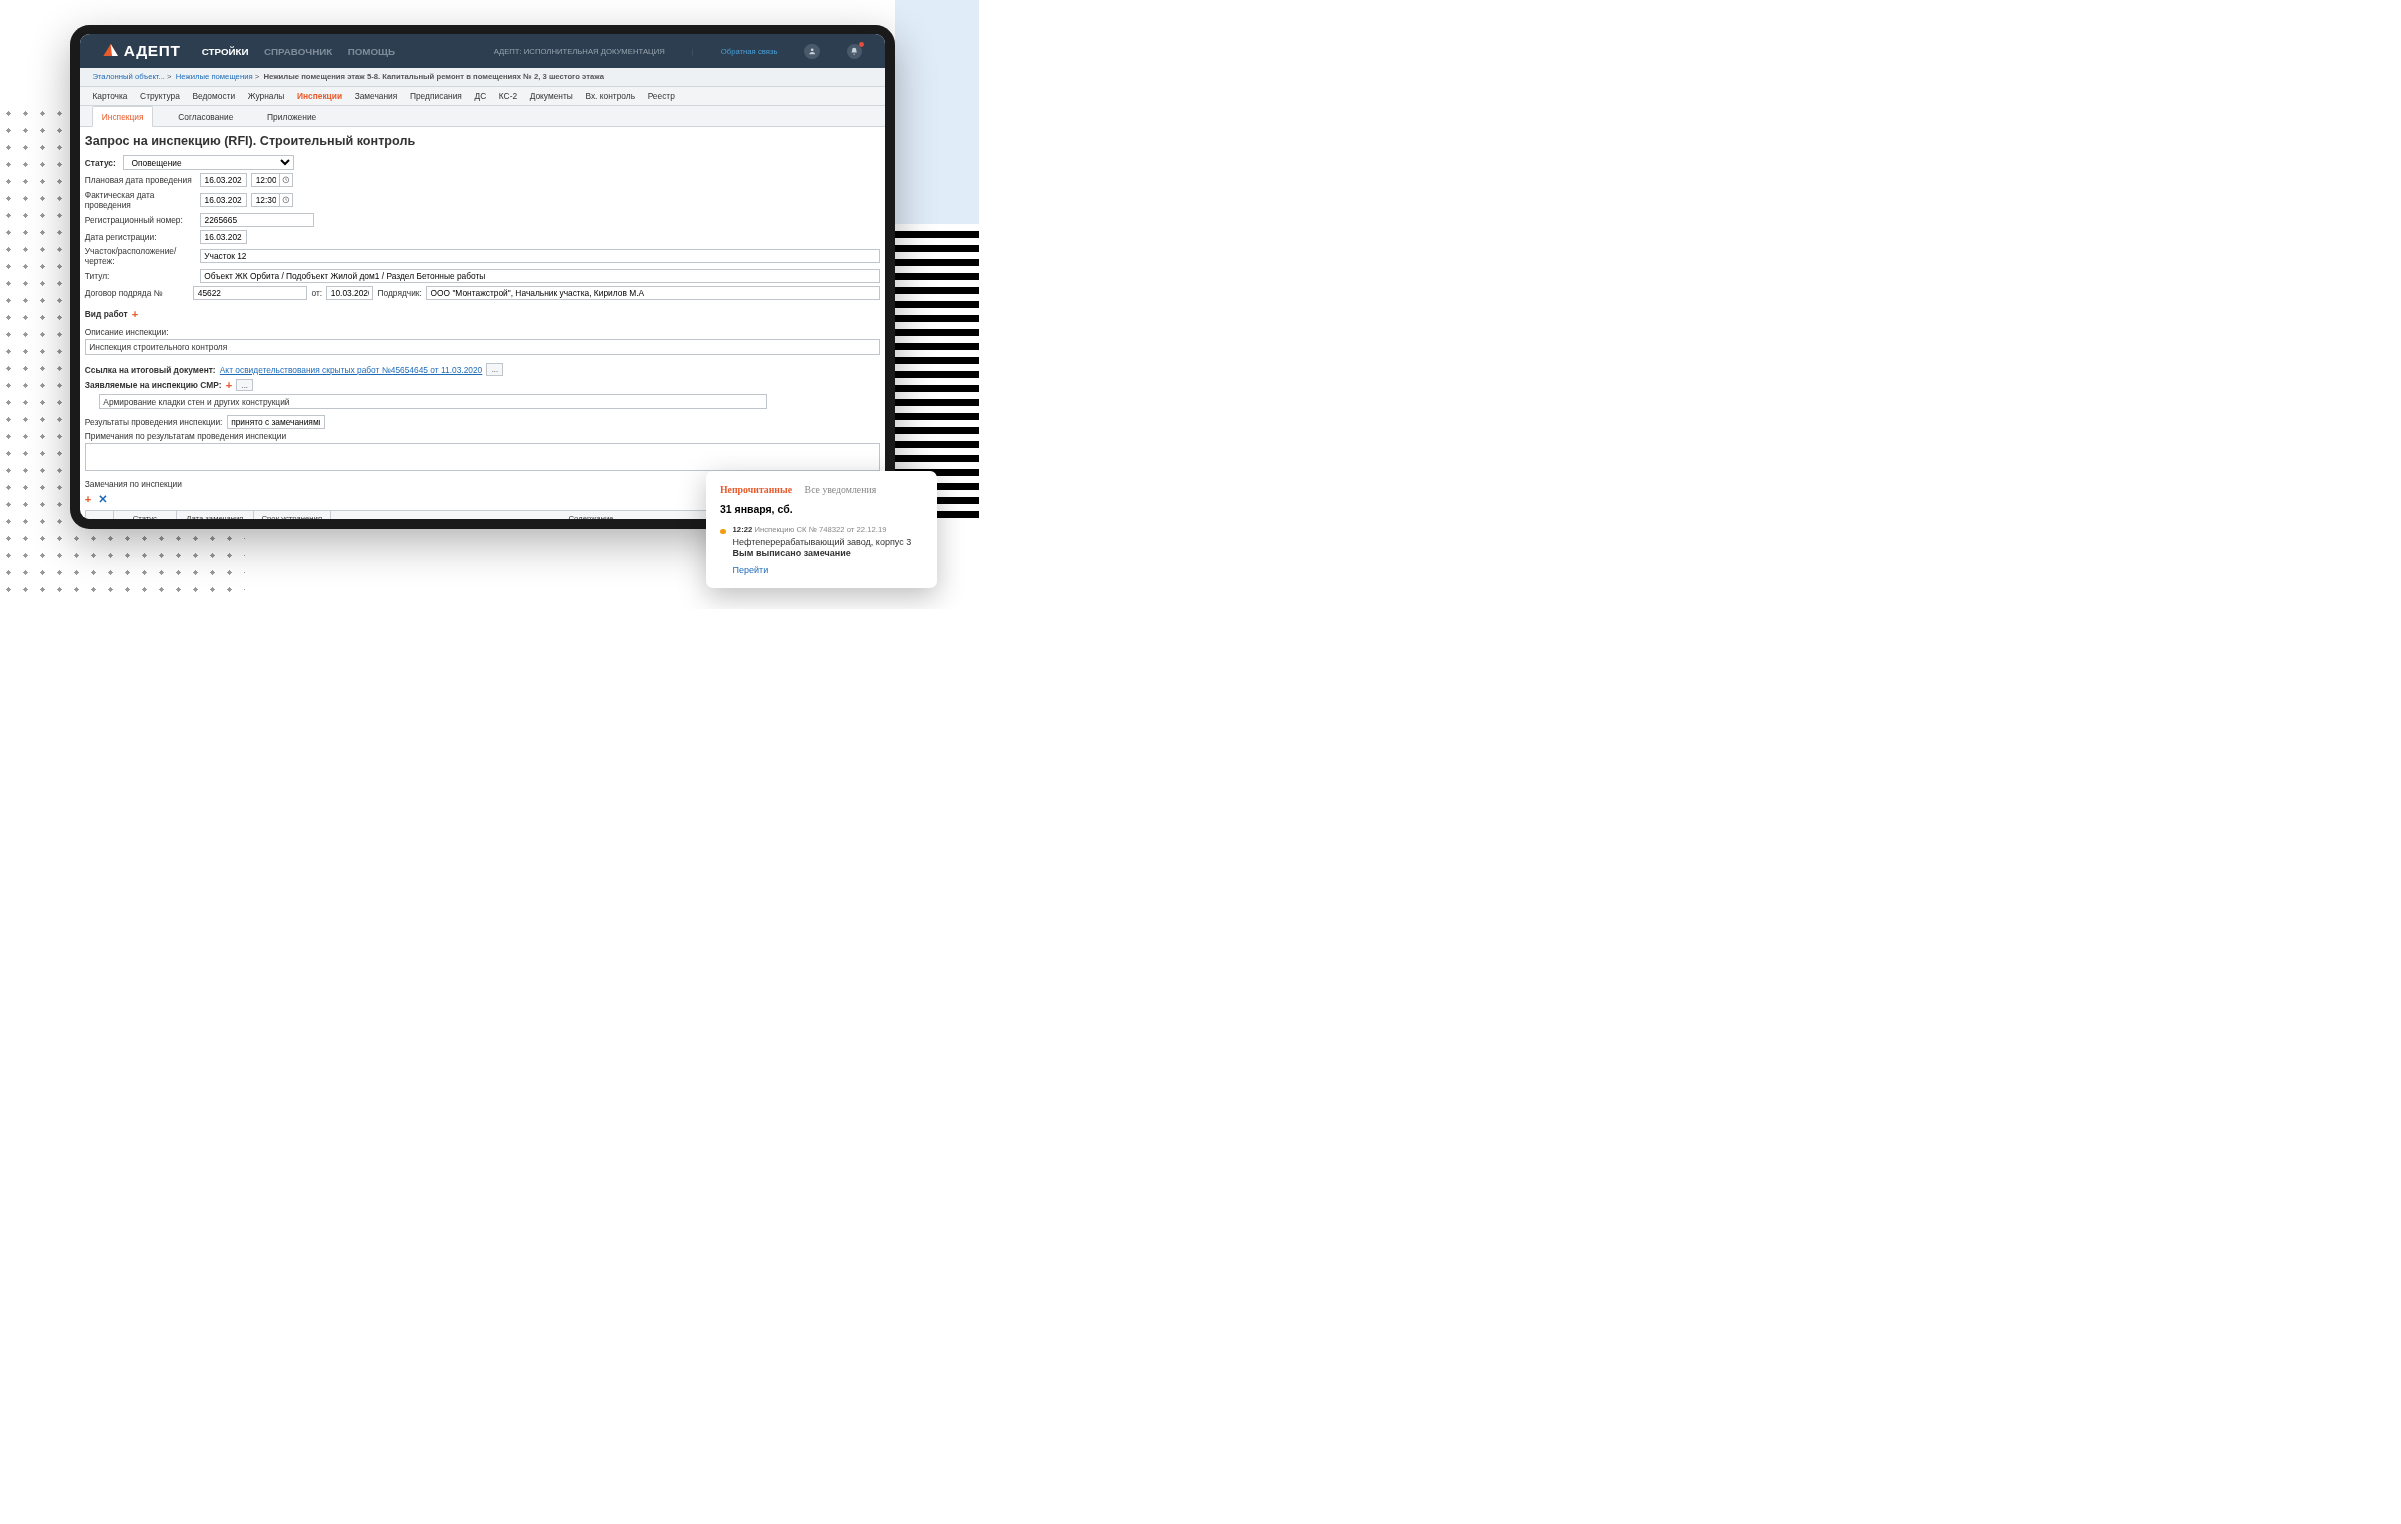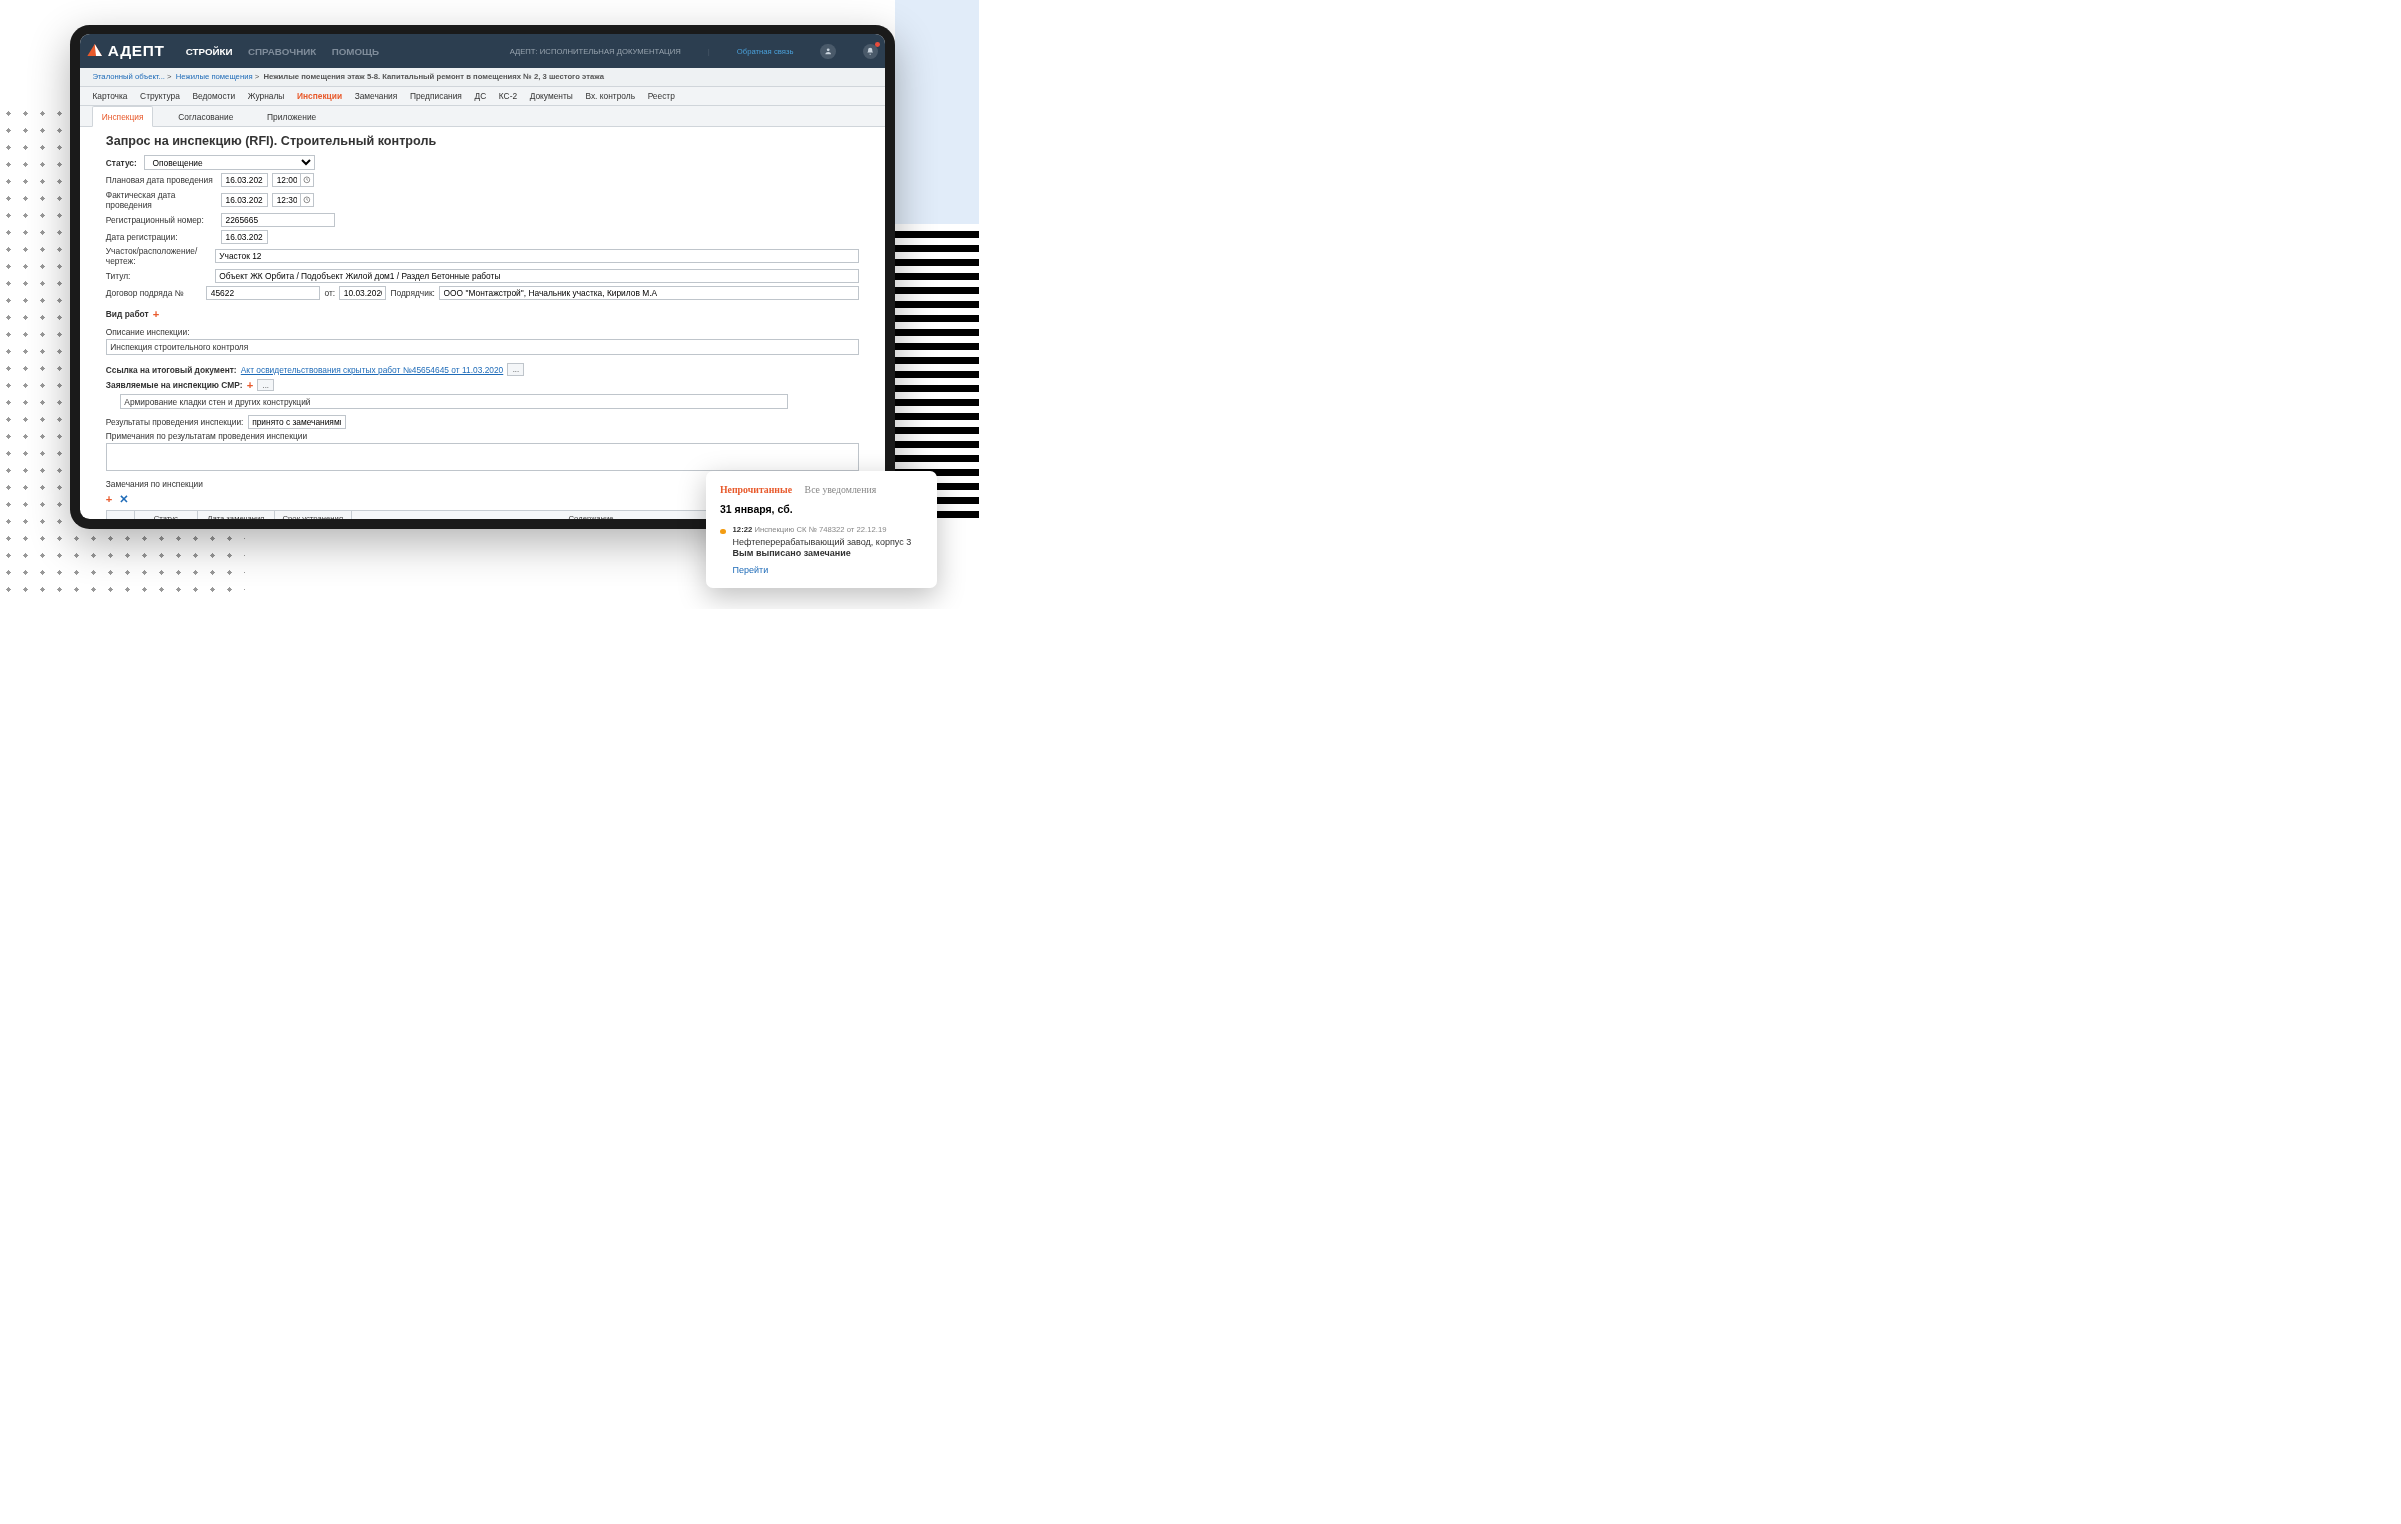--- a/index.html
+++ b/index.html
@@ -3,21 +3,21 @@
 <meta charset="utf-8">
 <style>
 *{box-sizing:border-box;margin:0;padding:0;}
 body{font-family:Arial,Helvetica,sans-serif;background:#fff;overflow:hidden;}
 .stage{position:relative;width:979px;height:609px;}
 .dots{position:absolute;left:0;top:105px;width:245px;height:490px;background-image:radial-gradient(circle,#999 2.1px,transparent 2.1px);background-size:17px 17px;z-index:0;}
 .blue-panel{position:absolute;right:0;top:0;width:84px;height:224px;background:#e1ecf9;z-index:1;}
 .stripes{position:absolute;right:0;top:231px;width:280px;height:294px;background:repeating-linear-gradient(to bottom,#000 0,#000 7px,#fff 7px,#fff 14px);z-index:0;}
 .tablet{position:absolute;left:70px;top:24.5px;width:825px;height:504px;background:#1a1a1a;border-radius:19.6px;padding:9.8px;z-index:2;box-shadow:0 14px 42px rgba(0,0,0,.3);}
 .screen{width:100%;height:100%;background:#fff;border-radius:9.8px;overflow:hidden;display:flex;flex-direction:column;}
-.topbar{background:#2c3e50;color:#fff;display:flex;align-items:center;padding:0 7px;height:34px;flex-shrink:0;justify-content:center;}
+.topbar{background:#2c3e50;color:#fff;display:flex;align-items:center;padding:0 23px;height:34px;flex-shrink:0;justify-content:center;}
 .logo{display:flex;align-items:center;gap:5.6px;font-size:15.4px;font-weight:700;letter-spacing:0.7px;}
 .logo-mark{display:inline-block;}
 .mainnav{display:flex;gap:15.4px;margin-left:21px;font-size:9.8px;font-weight:600;}
 .mainnav span{color:#7f8c9a;cursor:pointer;}
 .mainnav span.active{color:#fff;}
 .topbar-right{margin-left:auto;display:flex;align-items:center;gap:27px;font-size:7.7px;}
 .topbar-right .app-title{color:#98a4af;}
 .topbar-right .feedback{color:#4a9fd8;cursor:pointer;}
 .circ{width:15.4px;height:15.4px;border-radius:50%;background:#4a5a6a;display:flex;align-items:center;justify-content:center;color:#c8d2dc;position:relative;}
 .circ svg{width:8.4px;height:8.4px;}
@@ -25,21 +25,21 @@
 .breadcrumb{background:#eef1f3;border-bottom:0.7px solid #d0d5da;padding:4.2px 12.6px;font-size:7.7px;color:#555;}
 .breadcrumb a{color:#1e6bb8;text-decoration:none;}
 .breadcrumb .cur{color:#555;font-weight:700;}
 .sep{color:#555;margin:0 2.1px;}
 .tabs1{background:#f2f4f6;border-bottom:0.7px solid #d0d5da;padding:2.1px 12.6px;font-size:8.4px;display:flex;gap:12.6px;color:#333;}
 .tabs1 span{cursor:pointer;padding:2.1px 0;}
 .tabs1 span.active{color:#e85a2c;font-weight:600;}
 .tabs2{background:#f2f4f6;border-bottom:0.7px solid #d0d5da;padding:0 12.6px;font-size:8.4px;display:flex;gap:17px;color:#333;align-items:flex-end;height:21px;}
 .tabs2 span{cursor:pointer;padding:4.2px 8.4px;}
 .tabs2 span.active{color:#e85a2c;background:#fff;border:0.7px solid #d0d5da;border-bottom:0.7px solid #fff;border-radius:2.1px 2.1px 0 0;margin-bottom:-0.7px;}
-.content{flex:1;overflow:auto;padding:7px 26px;font-size:8.4px;color:#333;}
+.content{flex:1;overflow:auto;padding:7px 5px;font-size:8.4px;color:#333;}
 .page-title{font-size:12.6px;font-weight:700;margin-bottom:7px;}
 .row{display:flex;align-items:center;gap:4.2px;margin-bottom:2.8px;}
 .lbl{width:111px;text-align:left;}
 .lbl-b{font-weight:700;}
 input,select{border:0.7px solid #bfc5cb;padding:1.4px 3.5px;font-size:8.4px;font-family:inherit;background:#fff;height:14px;}
 select{height:15.4px;}
 .w-date{width:47px;}
 .w-time{width:29px;}
 .clock{width:12.6px;height:14px;border:0.7px solid #bfc5cb;border-left:none;display:flex;align-items:center;justify-content:center;color:#555;}
 .clock svg{width:7.7px;height:7.7px;}

